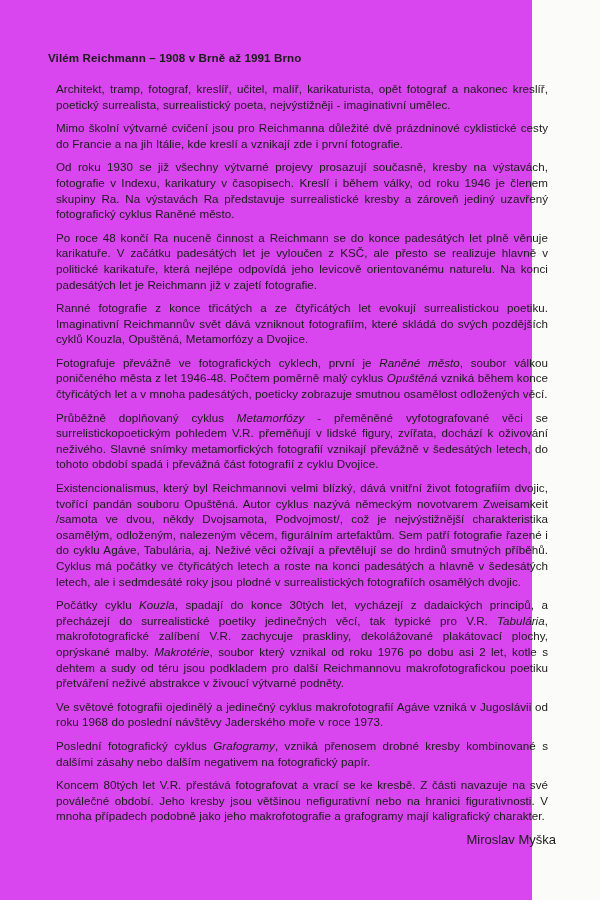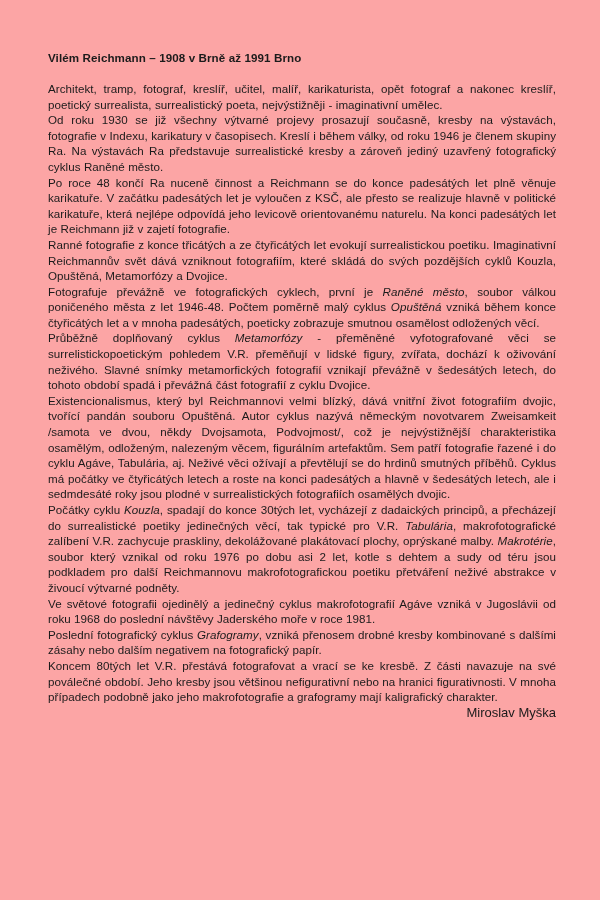--- a/index.html
+++ b/index.html
@@ -10,23 +10,23 @@
   body {
     width: 600px;
     height: 900px;
     background: #fbfbfa;
     font-family: "Liberation Sans", sans-serif;
     color: #1b1b1b;
     overflow: hidden;
   }
   .page {
     position: relative;
-    width: 600px;
+    width: 532px;
     height: 900px;
-    background: #fca5a5;
+    background: #d946ef;
     box-sizing: border-box;
   }
   .content {
     position: absolute;
     left: 48px;
     top: 50px;
     width: 508px;
   }
   .doc-title {
     font-size: 11.6px;
@@ -35,21 +35,21 @@
     text-align: left;
     margin: 0 0 15.4px 0;
     white-space: nowrap;
   }
   .para {
     font-size: 11.6px;
     line-height: 15.6px;
     letter-spacing: 0.05px;
     text-align: justify;
     text-justify: inter-word;
-    margin: 0;
+    margin: 8px;
     word-spacing: 0.1px;
   }
   
   .para i {
   }
   .signature {
     font-size: 13px;
     line-height: 15.6px;
     text-align: right;
     margin: 0;
@@ -62,28 +62,29 @@
 </head>
 <body style="background: rgb(251, 251, 250); color: rgb(27, 27, 27);">
 
 <div class="page">
   <div class="content">
 
     <h1 class="doc-title">Vilém Reichmann – 1908 v Brně až 1991 Brno</h1>
 
     <div class="block-stack">
       <p class="para">Architekt, tramp, fotograf, kreslíř, učitel, malíř, karikaturista, opět fotograf a nakonec kreslíř, poetický surrealista, surrealistický poeta, nejvýstižněji - imaginativní umělec.</p>
+      <p class="para">Mimo školní výtvarné cvičení jsou pro Reichmanna důležité dvě prázdninové cyklistické cesty do Francie a na jih Itálie, kde kreslí a vznikají zde i první fotografie.</p>
       <p class="para">Od roku 1930 se již všechny výtvarné projevy prosazují současně, kresby na výstavách, fotografie v Indexu, karikatury v časopisech. Kreslí i během války, od roku 1946 je členem skupiny Ra. Na výstavách Ra představuje surrealistické kresby a zároveň jediný uzavřený fotografický cyklus Raněné město.</p>
       <p class="para">Po roce 48 končí Ra nuceně činnost a Reichmann se do konce padesátých let plně věnuje karikatuře. V začátku padesátých let je vyloučen z KSČ, ale přesto se realizuje hlavně v politické karikatuře, která nejlépe odpovídá jeho levicově orientovanému naturelu. Na konci padesátých let je Reichmann již v zajetí fotografie.</p>
       <p class="para">Ranné fotografie z konce třicátých a ze čtyřicátých let evokují surrealistickou poetiku. Imaginativní Reichmannův svět dává vzniknout fotografiím, které skládá do svých pozdějších cyklů Kouzla, Opuštěná, Metamorfózy a Dvojice.</p>
       <p class="para"><span>Fotografuje převážně ve fotografických cyklech, první je </span><i>Raněné město</i><span>, soubor válkou poničeného města z let 1946-48. Počtem poměrně malý cyklus </span><i>Opuštěná</i><span> vzniká během konce čtyřicátých let a v mnoha padesátých, poeticky zobrazuje smutnou osamělost odložených věcí.</span></p>
       <p class="para"><span>Průběžně doplňovaný cyklus </span><i>Metamorfózy</i><span> - přeměněné vyfotografované věci se surrelistickopoetickým pohledem V.R. přeměňují v lidské figury, zvířata, dochází k oživování neživého. Slavné snímky metamorfických fotografií vznikají převážně v šedesátých letech, do tohoto období spadá i převážná část fotografií z cyklu Dvojice.</span></p>
       <p class="para">Existencionalismus, který byl Reichmannovi velmi blízký, dává vnitřní život fotografiím dvojic, tvořící pandán souboru Opuštěná. Autor cyklus nazývá německým novotvarem Zweisamkeit /samota ve dvou, někdy Dvojsamota, Podvojmost/, což je nejvýstižnější charakteristika osamělým, odloženým, nalezeným  věcem, figurálním artefaktům. Sem patří fotografie řazené i do  cyklu Agáve, Tabulária, aj.  Neživé věci ožívají a převtělují se do hrdinů smutných příběhů. Cyklus má počátky ve čtyřicátých letech a roste na konci padesátých a hlavně v šedesátých letech, ale i sedmdesáté roky jsou plodné v surrealistických fotografiích osamělých dvojic.</p>
       <p class="para"><span>Počátky cyklu </span><i>Kouzla</i><span>, spadají do konce 30tých let, vycházejí z dadaických principů, a přecházejí do surrealistické poetiky jedinečných věcí, tak typické pro V.R. </span><i>Tabulária</i><span>, makrofotografické zalíbení V.R. zachycuje praskliny, dekolážované plakátovací plochy, oprýskané malby. </span><i>Makrotérie</i><span>, soubor který vznikal od roku 1976 po dobu asi 2 let, kotle s dehtem a sudy od téru jsou podkladem pro další Reichmannovu makrofotografickou poetiku přetváření neživé abstrakce v živoucí výtvarné podněty.</span></p>
-      <p class="para">Ve světové fotografii ojedinělý a jedinečný cyklus makrofotografií Agáve vzniká v Jugoslávii od roku 1968 do poslední návštěvy Jaderského moře v roce 1981.</p>
+      <p class="para">Ve světové fotografii ojedinělý a jedinečný cyklus makrofotografií Agáve vzniká v Jugoslávii od roku 1968 do poslední návštěvy Jaderského moře v roce 1973.</p>
       <p class="para"><span>Poslední fotografický cyklus </span><i>Grafogramy</i><span>, vzniká přenosem drobné kresby kombinované s  dalšími zásahy nebo dalším negativem na fotografický papír.</span></p>
       <p class="para">Koncem 80tých let V.R. přestává fotografovat a vrací se ke kresbě. Z části navazuje na své poválečné období. Jeho kresby jsou většinou nefigurativní nebo na hranici figurativnosti. V mnoha případech podobně jako jeho makrofotografie a grafogramy mají kaligrafický charakter.</p>
     </div>
 
     <p class="signature">Miroslav Myška</p>
 
   </div>
 </div>
 
 </body></html>

